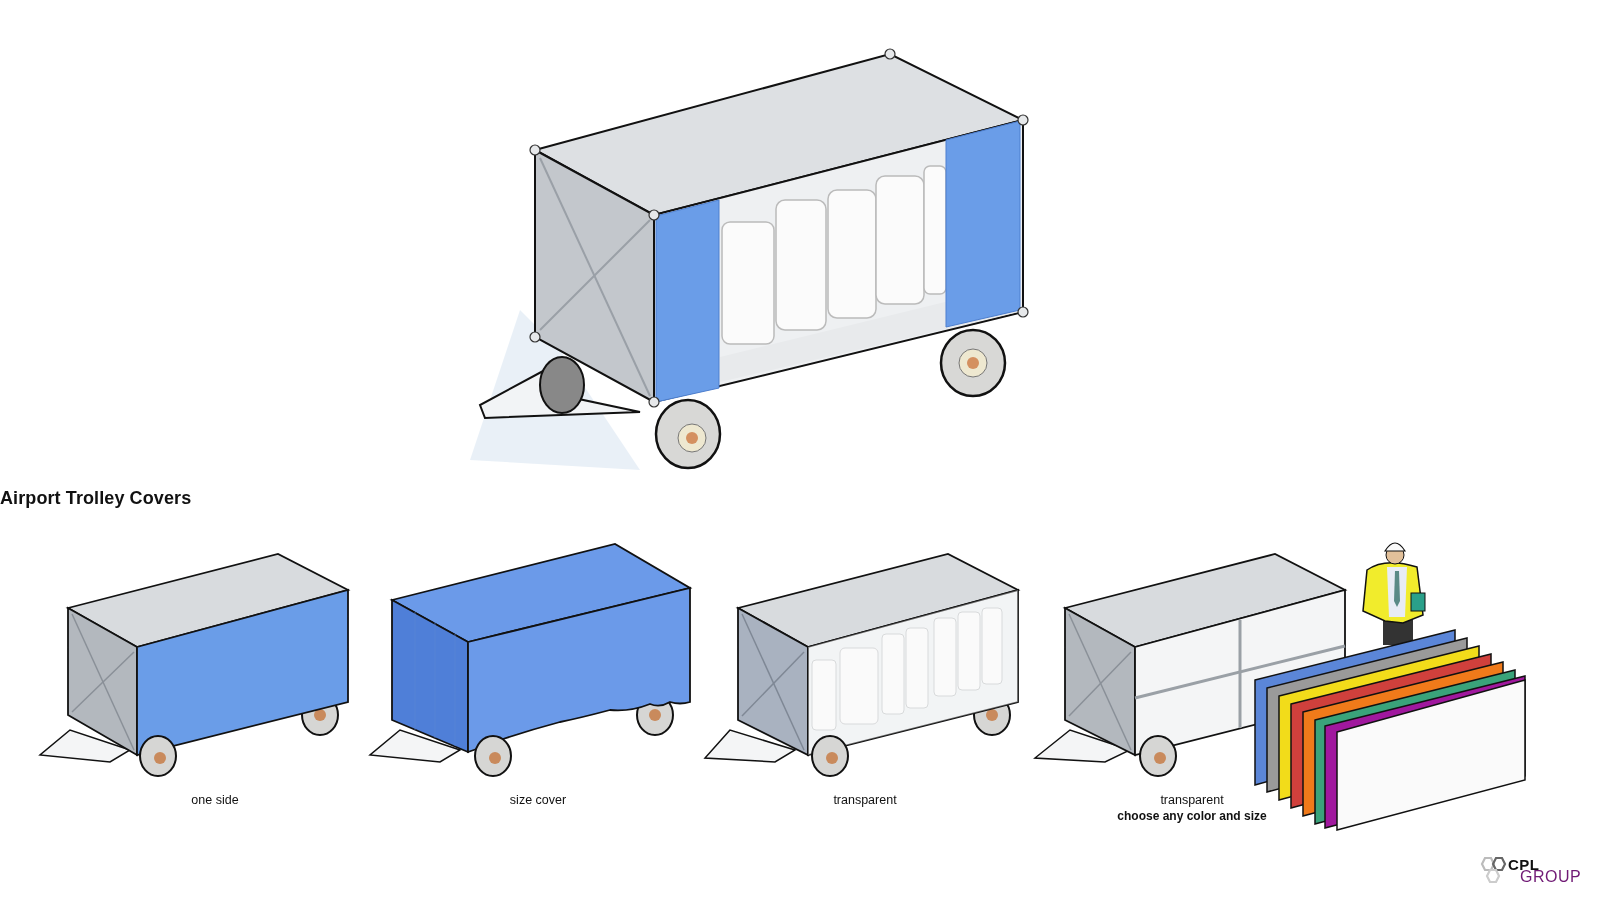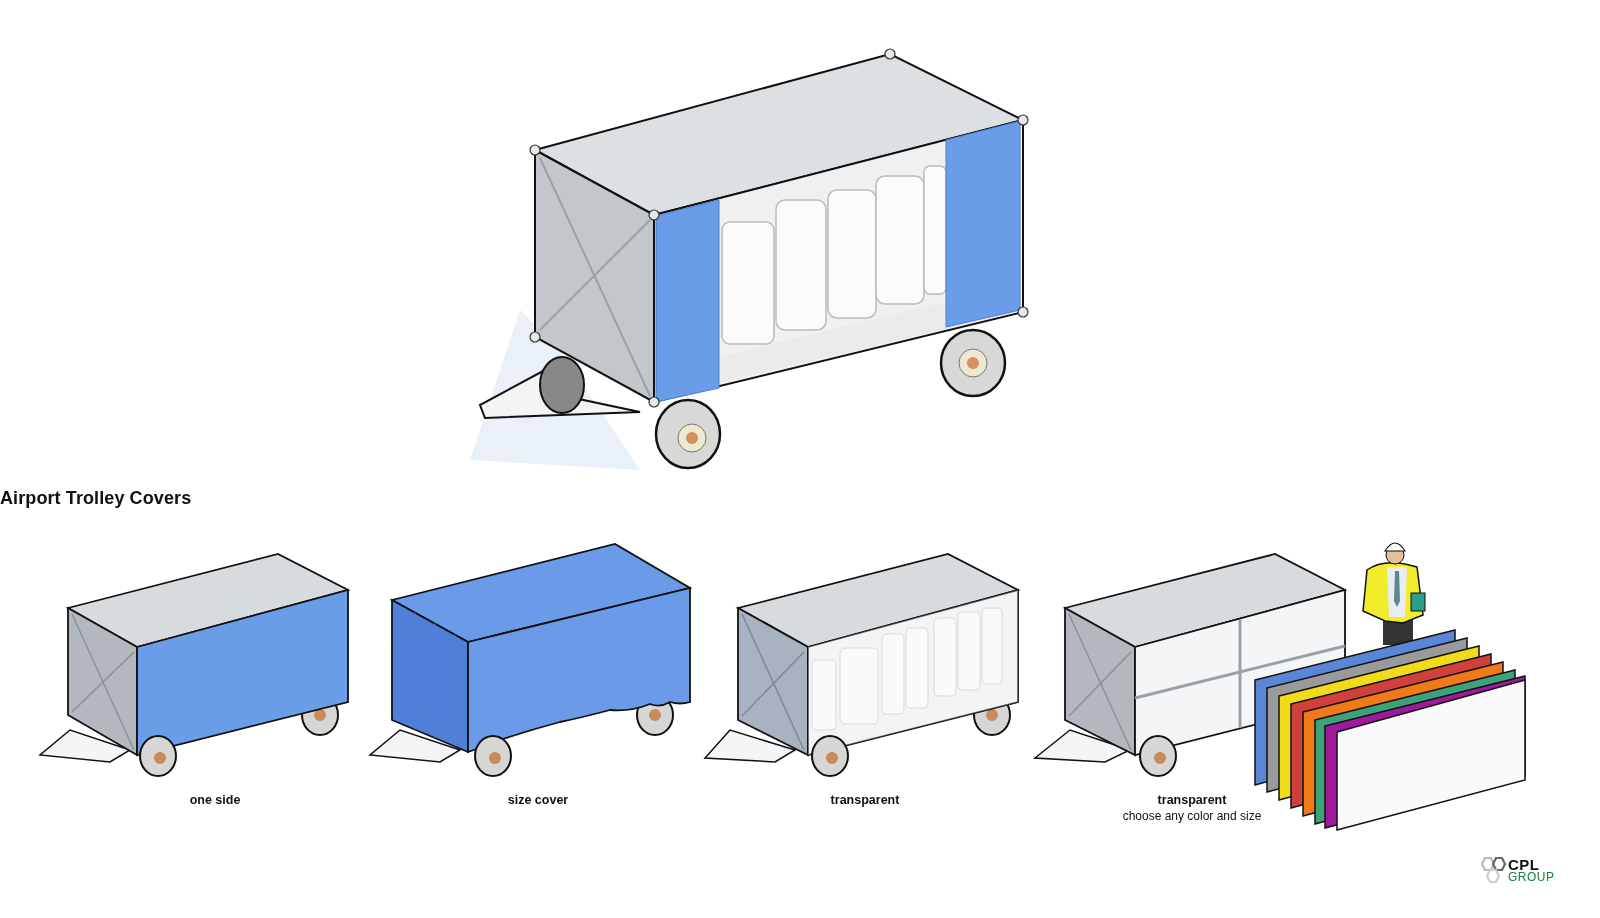--- a/index.html
+++ b/index.html
@@ -1,26 +1,26 @@
 <!DOCTYPE html>
 <html><head>
 <meta charset="utf-8">
 <style>
   html, body { margin: 0; padding: 0; background: #ffffff; }
   body { width: 1600px; height: 918px; position: relative; overflow: hidden;
          font-family: "Liberation Sans", sans-serif; color: #111; }
   .abs { position: absolute; }
   .title { left: 0; width: 1600px; top: 488px; text-align: left;
            font-size: 18px; font-weight: bold; letter-spacing: 0.1px; }
-  .label { font-size: 12.5px; font-weight: bold; text-align: center; width: 240px; }
-  .sublabel { font-size: 12px; font-weight: normal; text-align: center; width: 260px; }
+  .label { font-size: 12.5px; font-weight: normal; text-align: center; width: 240px; }
+  .sublabel { font-size: 12px; font-weight: bold; text-align: center; width: 260px; }
   .logo { left: 1478px; top: 856px; display: flex; align-items: center; }
   .logo .txt { line-height: 12px; }
   .logo .t1 { font-size: 15px; font-weight: bold; letter-spacing: 0.5px; }
-  .logo .t2 { font-size: 12px; letter-spacing: 0.5px; color: #15803d; }
+  .logo .t2 { font-size: 16px; letter-spacing: 0.5px; color: #701a75; margin-left: 12px; }
   svg { position: absolute; overflow: visible; }
 </style>
 </head>
 <body>
 
 <svg width="1600" height="918" style="left:0;top:0;" viewBox="0 0 1600 918">
 
   <polygon points="520,310 470,460 640,470 560,350" fill="#e3ecf5" opacity="0.8"></polygon>
 
   <polygon points="545,370 480,405 485,418 640,412 560,395" fill="#f2f4f6" stroke="#111" stroke-width="2"></polygon>

